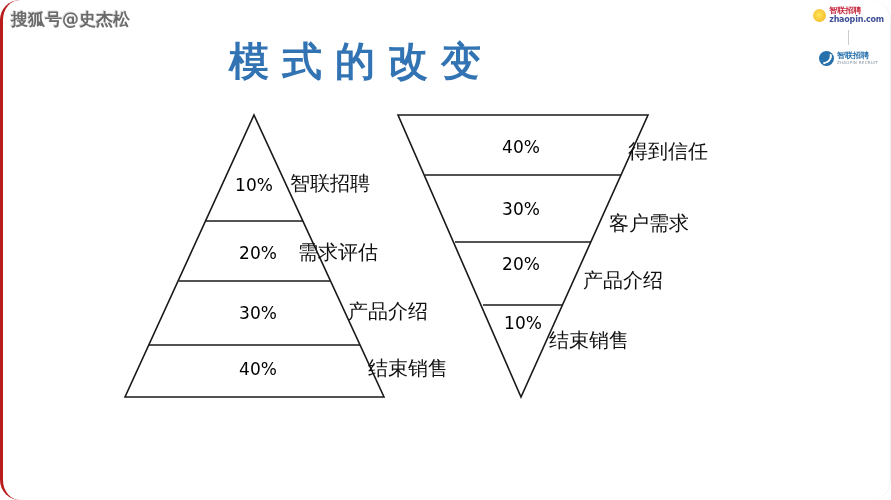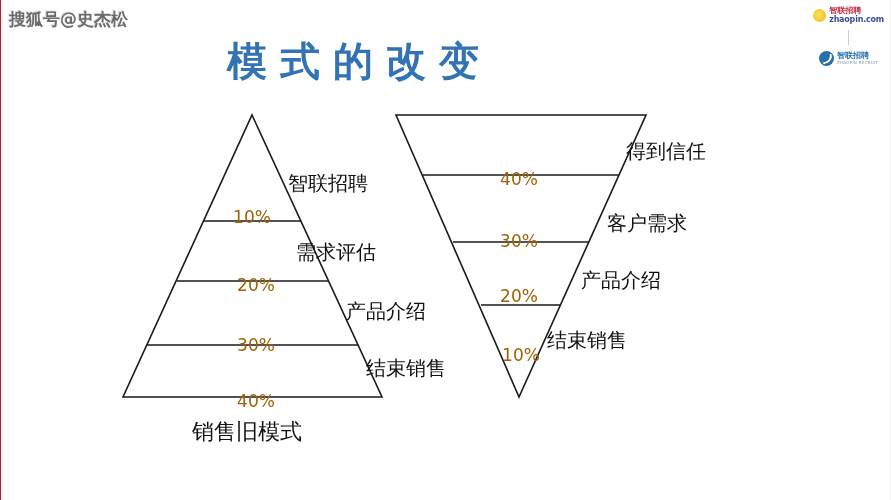--- a/index.html
+++ b/index.html
@@ -9,23 +9,24 @@
   }
   body {
     font-family: "DejaVu Sans", "Liberation Sans", sans-serif;
   }
   #slide {
     position: relative;
     width: 891px;
     height: 500px;
     background: #ffffff;
     overflow: hidden;
-    border-left: 1px solid #b91c1c;
+    border-left: 3px solid #b91c1c;
     border-right: 1px solid #f2f2f2;
     box-sizing: border-box;
+    border-radius: 20px;
   }
 
   
   #watermark {
     position: absolute;
     left: 8px;
     top: 8px;
     font-size: 17px;
     font-weight: 700;
     color: #4a4a4a;
@@ -142,25 +143,24 @@
   #diagram svg {
     position: absolute;
     left: 0;
     top: 0;
   }
 
   
   .pct {
     position: absolute;
     font-size: 17px;
-    color: #a16207;
+    color: #000000;
     font-family: "DejaVu Sans", "Liberation Sans", sans-serif;
     white-space: nowrap;
     transform: translate(-50%, -50%);
-    margin-top: 32px;
   }
   .side-label {
     position: absolute;
     font-size: 20px;
     color: #111111;
     font-family: "DejaVu Sans", "Liberation Sans", sans-serif;
     white-space: nowrap;
     transform: translateY(-50%);
   }
   .caption {
@@ -230,16 +230,15 @@
     <div class="pct" style="left:518px; top:147px;">40%</div>
     <div class="pct" style="left:518px; top:209px;">30%</div>
     <div class="pct" style="left:518px; top:264px;">20%</div>
     <div class="pct" style="left:520px; top:323px;">10%</div>
 
     <div class="side-label" style="left:625px; top:151px;">得到信任</div>
     <div class="side-label" style="left:606px; top:223px;">客户需求</div>
     <div class="side-label" style="left:580px; top:280px;">产品介绍</div>
     <div class="side-label" style="left:546px; top:340px;">结束销售</div>
 
-    <div class="caption" style="left:246px; top:417px;">销售旧模式</div>
   </div>
 
 </div>
 
 </body></html>

